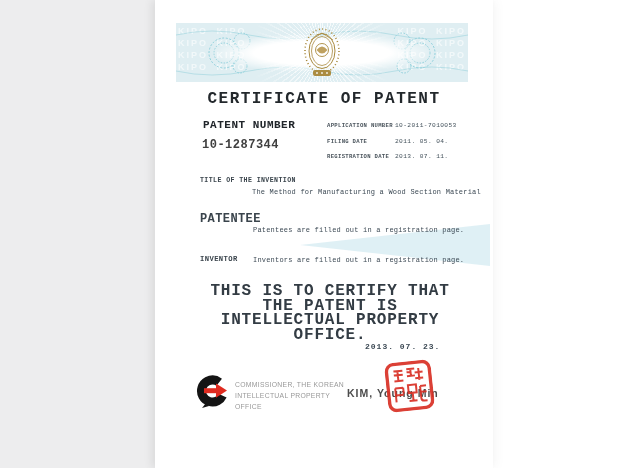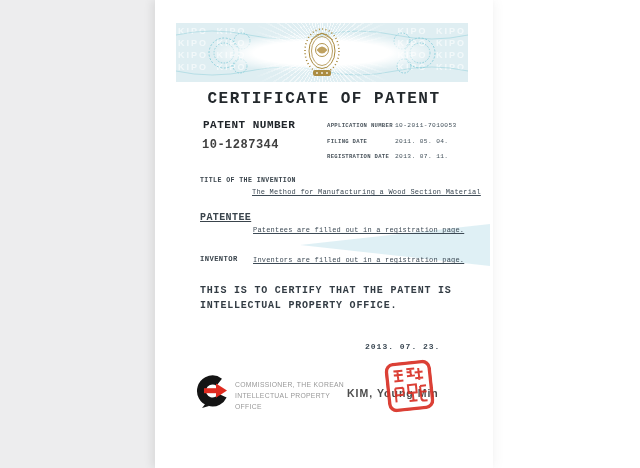--- a/index.html
+++ b/index.html
@@ -42,29 +42,29 @@
     position:absolute;left:0;right:0;top:90px;text-align:center;
     font-size:16px;font-weight:600;letter-spacing:1.5px;color:#23282c;
   }
   .pn-label{position:absolute;left:48px;top:119px;font-size:11px;font-weight:bold;letter-spacing:.5px;color:#20252a;}
   .pn-value{position:absolute;left:47px;top:138px;font-size:12px;font-weight:600;letter-spacing:.5px;color:#404040;}
   .meta{position:absolute;left:172px;top:120px;width:150px;}
   .meta .row{position:relative;height:15.5px;}
   .meta .lab{position:absolute;left:0;top:2px;font-size:5.6px;font-weight:bold;color:#4a545c;letter-spacing:.3px;}
   .meta .val{position:absolute;left:68px;top:2px;font-size:6.2px;color:#44525c;letter-spacing:.4px;}
   .sec-label{position:absolute;font-size:6.6px;font-weight:bold;color:#3a444c;letter-spacing:.4px;}
-  .sec-value{position:absolute;font-size:7px;color:#3d4a55;letter-spacing:.2px;text-decoration:underline;}
+  .sec-value{position:absolute;font-size:7px;color:#3d4a55;letter-spacing:.2px;}
   .tri-watermark{
     position:absolute;left:145px;top:224px;width:190px;height:42px;
     background:rgba(185,222,233,.45);
     clip-path:polygon(0 50%,100% 0,100% 100%);
   }
   .statement{
     position:absolute;left:45px;top:284px;width:260px;
-    font-size:10px;font-weight:600;line-height:14.5px;letter-spacing:.8px;color:#333c44;
+    font-size:16px;font-weight:600;line-height:14.5px;letter-spacing:.8px;color:#333c44;text-align:center;
   }
   .issue-date{position:absolute;left:210px;top:342px;font-size:8px;font-weight:600;color:#3d4a55;letter-spacing:1px;}
   
   .logo{position:absolute;left:41px;top:373px;}
   .office{
     position:absolute;left:80px;top:379px;width:120px;
     font-family:"Liberation Sans",sans-serif;font-size:6.8px;color:#989898;line-height:11px;letter-spacing:.3px;
   }
   .commissioner{
     position:absolute;left:192px;top:387px;
@@ -135,21 +135,21 @@
         <span class="lab">REGISTRATION DATE</span>
         <span class="val">2013. 07. 11.</span>
       </div>
     </div>
 
     <div class="sec-label" style="left:45px;top:177px;">TITLE OF THE INVENTION</div>
     <div class="sec-value" style="left:97px;top:188px;">The Method for Manufacturing a Wood Section Material</div>
 
     <div class="tri-watermark"></div>
 
-    <div class="sec-label" style="left:45px;top:212px;font-size:10px;text-decoration:underline;">PATENTEE</div>
+    <div class="sec-label" style="left:45px;top:212px;font-size:12px;">PATENTEE</div>
     <div class="sec-value" style="left:98px;top:226px;">Patentees are filled out in a registration page.</div>
 
     <div class="sec-label" style="left:45px;top:247px;font-size:7.2px;margin-top:8px;">INVENTOR</div>
     <div class="sec-value" style="left:98px;top:256px;text-align:right;">Inventors are filled out in a registration page.</div>
 
     <div class="statement">
       <div>THIS IS TO CERTIFY THAT THE PATENT IS</div>
       <div>INTELLECTUAL PROPERTY OFFICE.</div>
     </div>
 

